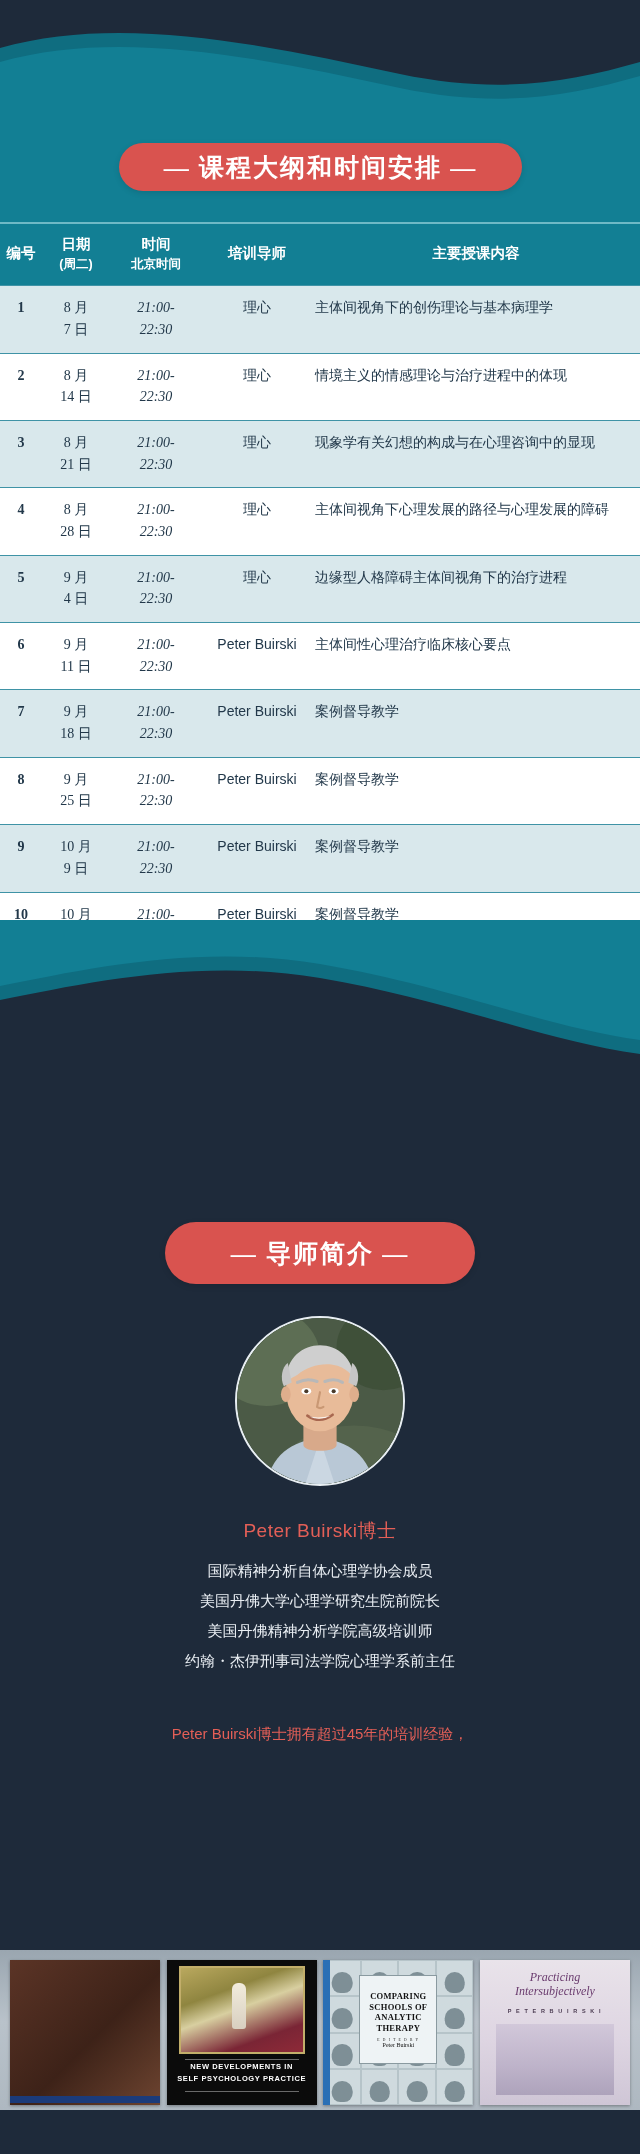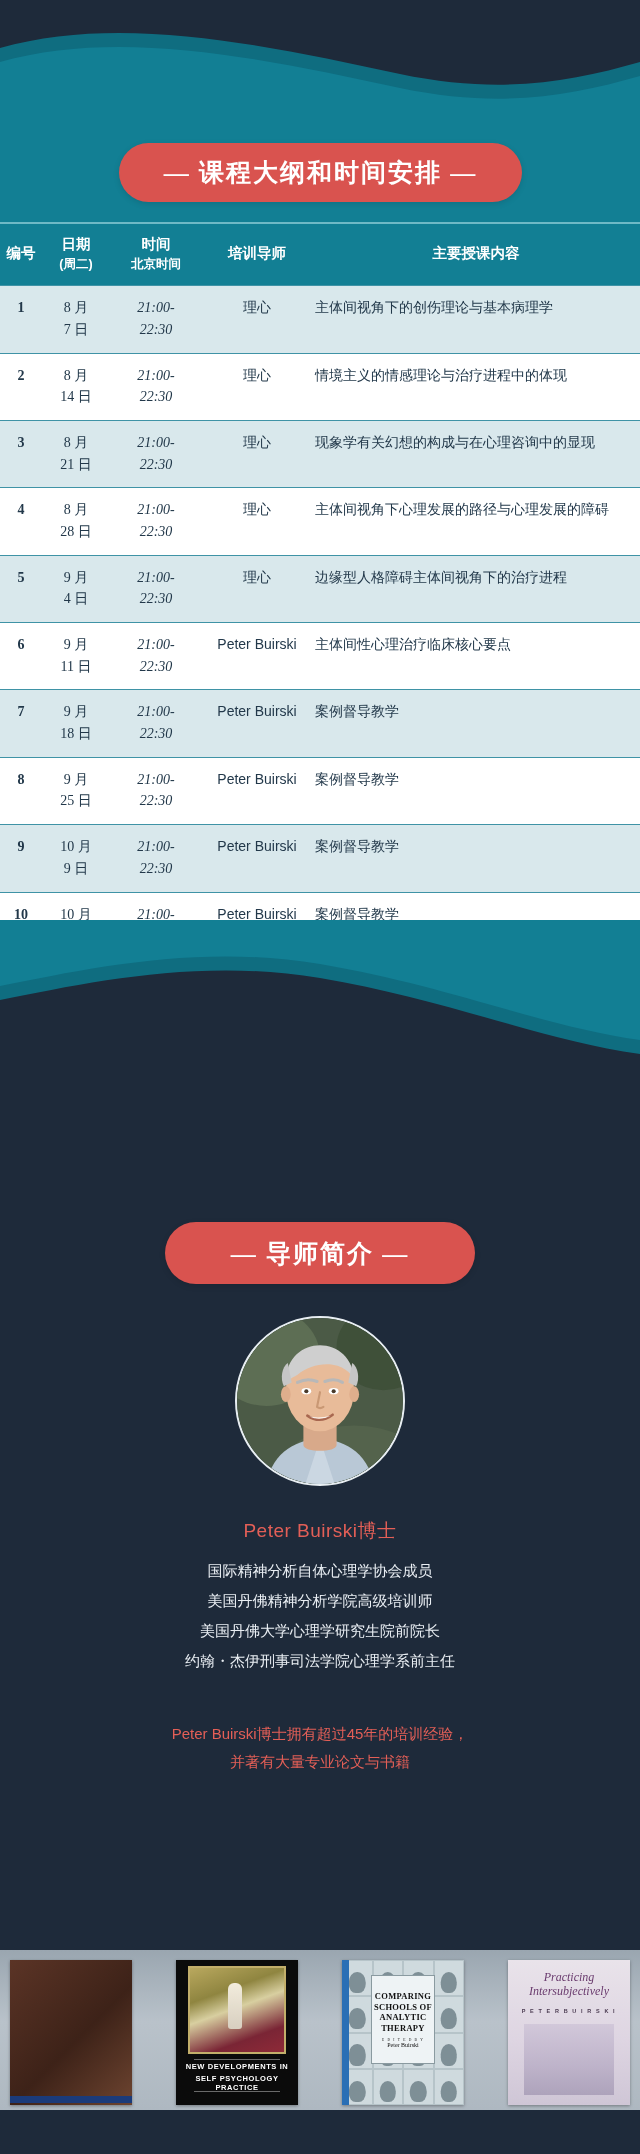--- a/index.html
+++ b/index.html
@@ -39,21 +39,21 @@
     font-family: "Liberation Serif", "DejaVu Serif", serif;
     font-weight: bold;
     letter-spacing: 2px;
     white-space: nowrap;
     box-shadow: 0 2px 6px rgba(0,0,0,0.12);
   }
   #banner-outline {
     left: 119px;
     top: 143px;
     width: 403px;
-    height: 59px;
+    height: 48px;
     font-size: 25px;
   }
   #banner-bio {
     left: 165px;
     top: 1222px;
     width: 310px;
     height: 62px;
     font-size: 25px;
   }
 
@@ -194,21 +194,21 @@
     left: 0; top: 1950px;
     width: 640px;
     height: 160px;
     background: linear-gradient(180deg, #9aa6b0 0%, #b9c2ca 45%, #aeb8c1 100%);
     display: flex;
     justify-content: space-between;
     align-items: flex-start;
     padding: 10px 10px 0 10px;
   }
   .book {
-    width: 122px;
+    width: 150px;
     height: 145px;
     overflow: hidden;
     position: relative;
     box-shadow: 0 1px 3px rgba(0,0,0,0.35);
   }
   .book .bk-inner { position:absolute; inset:0; }
 
   
   .bk1 { background: linear-gradient(135deg,#5b3426 0%,#3d2218 55%,#6d4430 100%); }
   .bk1 .plate {
@@ -460,28 +460,27 @@
         <ellipse cx="50" cy="78" rx="5" ry="8" fill="#dfae8c"></ellipse>
         <ellipse cx="120" cy="78" rx="5" ry="8" fill="#dfae8c"></ellipse>
       </g>
     </svg>
   </div>
 
   <div class="bio-name">Peter Buirski博士</div>
 
   <div class="bio-creds" id="bio-creds">
       <div>国际精神分析自体心理学协会成员</div>
+      <div>美国丹佛大学心理学研究生院前院长</div>
       <div>美国丹佛精神分析学院高级培训师</div>
-      <div>美国丹佛大学心理学研究生院前院长</div>
       <div>约翰・杰伊刑事司法学院心理学系前主任</div>
     </div>
 
   <div class="bio-highlight" id="bio-highlight">
       <div>Peter Buirski博士拥有超过45年的培训经验，</div>
-      <div>并著有大量专业论文与书籍</div>
     </div>
 
   <div class="books-strip">
 
     <div class="book bk1">
       <div class="bk-inner">
         <div class="pubbar"></div>
       </div>
     </div>
 

